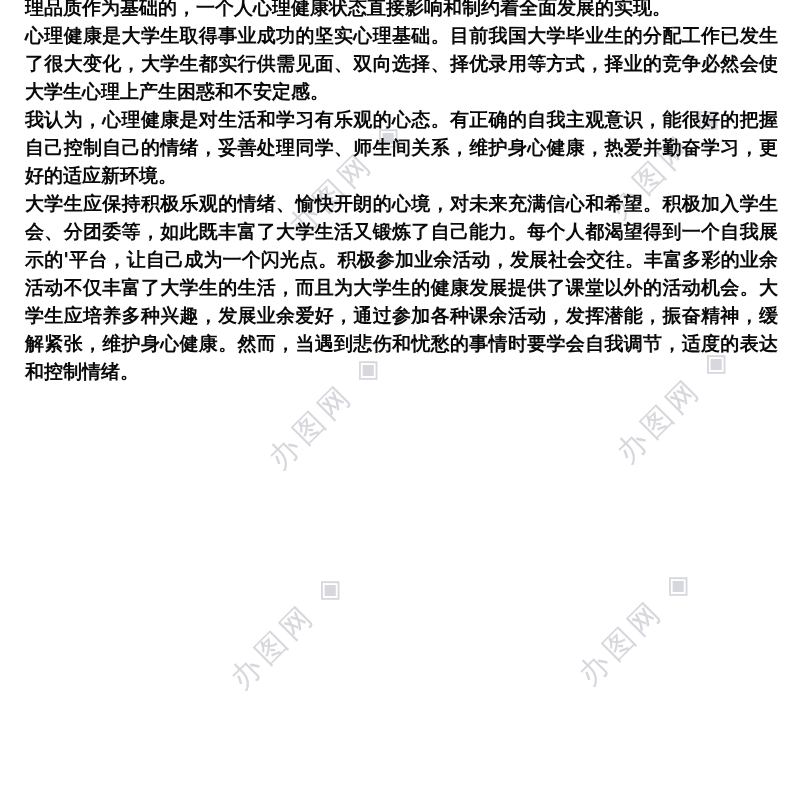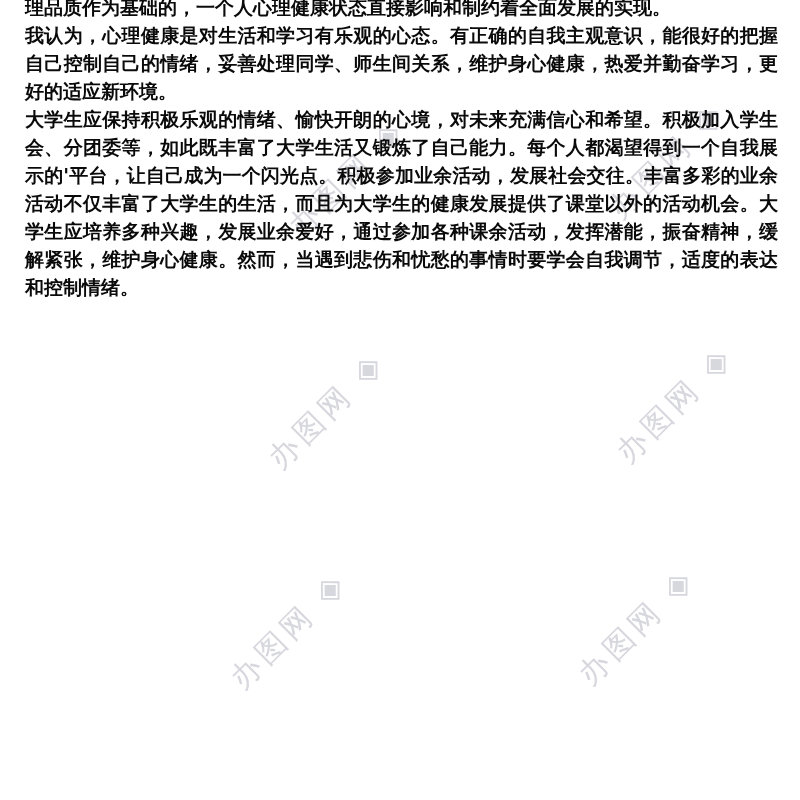--- a/index.html
+++ b/index.html
@@ -90,18 +90,19 @@
       <span class="wm-logo">◈</span>
     </div>
     <div class="wm wm6">
       <span>办图网</span>
       <span class="wm-logo">◈</span>
     </div>
   </div>
 
   <div class="content">
     <p>理品质作为基础的，一个人心理健康状态直接影响和制约着全面发展的实现。</p>
+    <p>心理健康是大学生取得事业成功的坚实心理基础。目前我国大学毕业生的分配工作已发生了很大变化，大学生都实行供需见面、双向选择、择优录用等方式，择业的竞争必然会使大学生心理上产生困惑和不安定感。</p>
     <p>我认为，心理健康是对生活和学习有乐观的心态。有正确的自我主观意识，能很好的把握自己控制自己的情绪，妥善处理同学、师生间关系，维护身心健康，热爱并勤奋学习，更好的适应新环境。</p>
     <p>大学生应保持积极乐观的情绪、愉快开朗的心境，对未来充满信心和希望。积极加入学生会、分团委等，如此既丰富了大学生活又锻炼了自己能力。每个人都渴望得到一个自我展示的'平台，让自己成为一个闪光点。积极参加业余活动，发展社会交往。丰富多彩的业余活动不仅丰富了大学生的生活，而且为大学生的健康发展提供了课堂以外的活动机会。大学生应培养多种兴趣，发展业余爱好，通过参加各种课余活动，发挥潜能，振奋精神，缓解紧张，维护身心健康。然而，当遇到悲伤和忧愁的事情时要学会自我调节，适度的表达和控制情绪。</p>
 
   </div>
 
 </div>
 
 </body></html>

